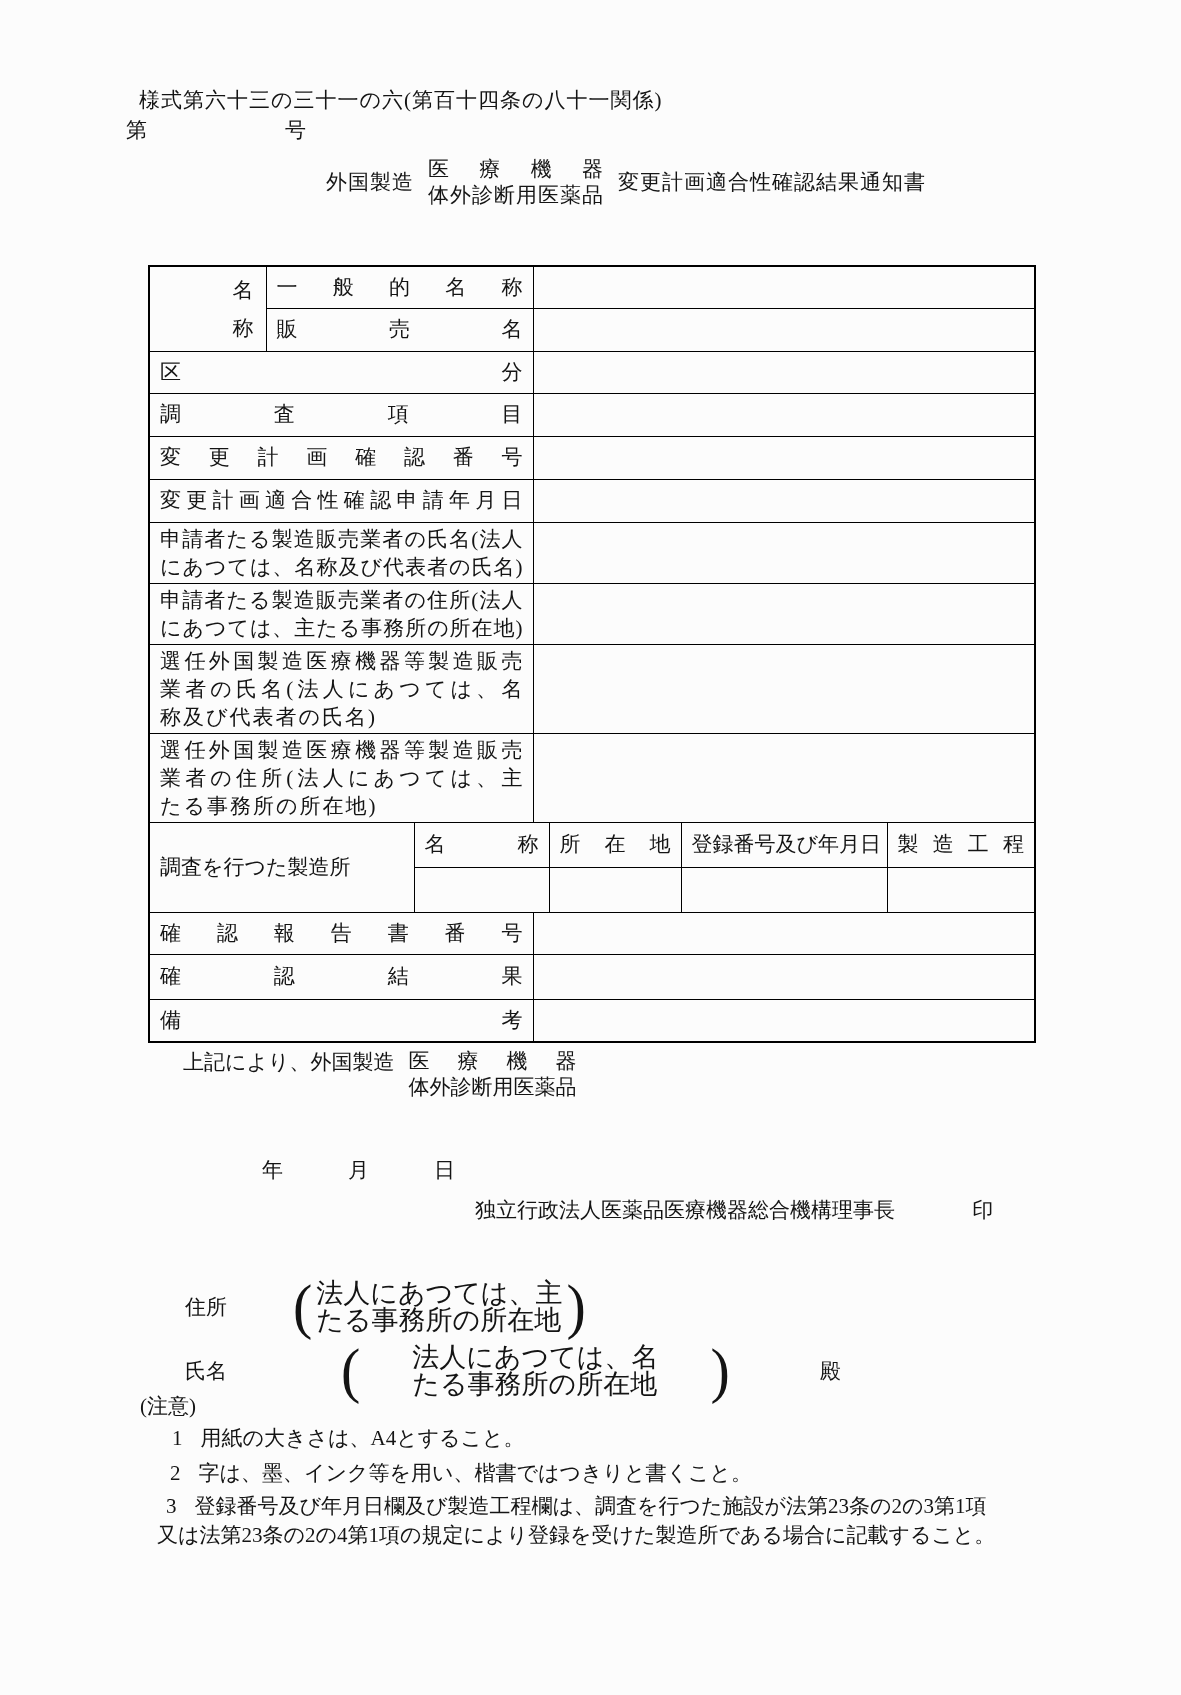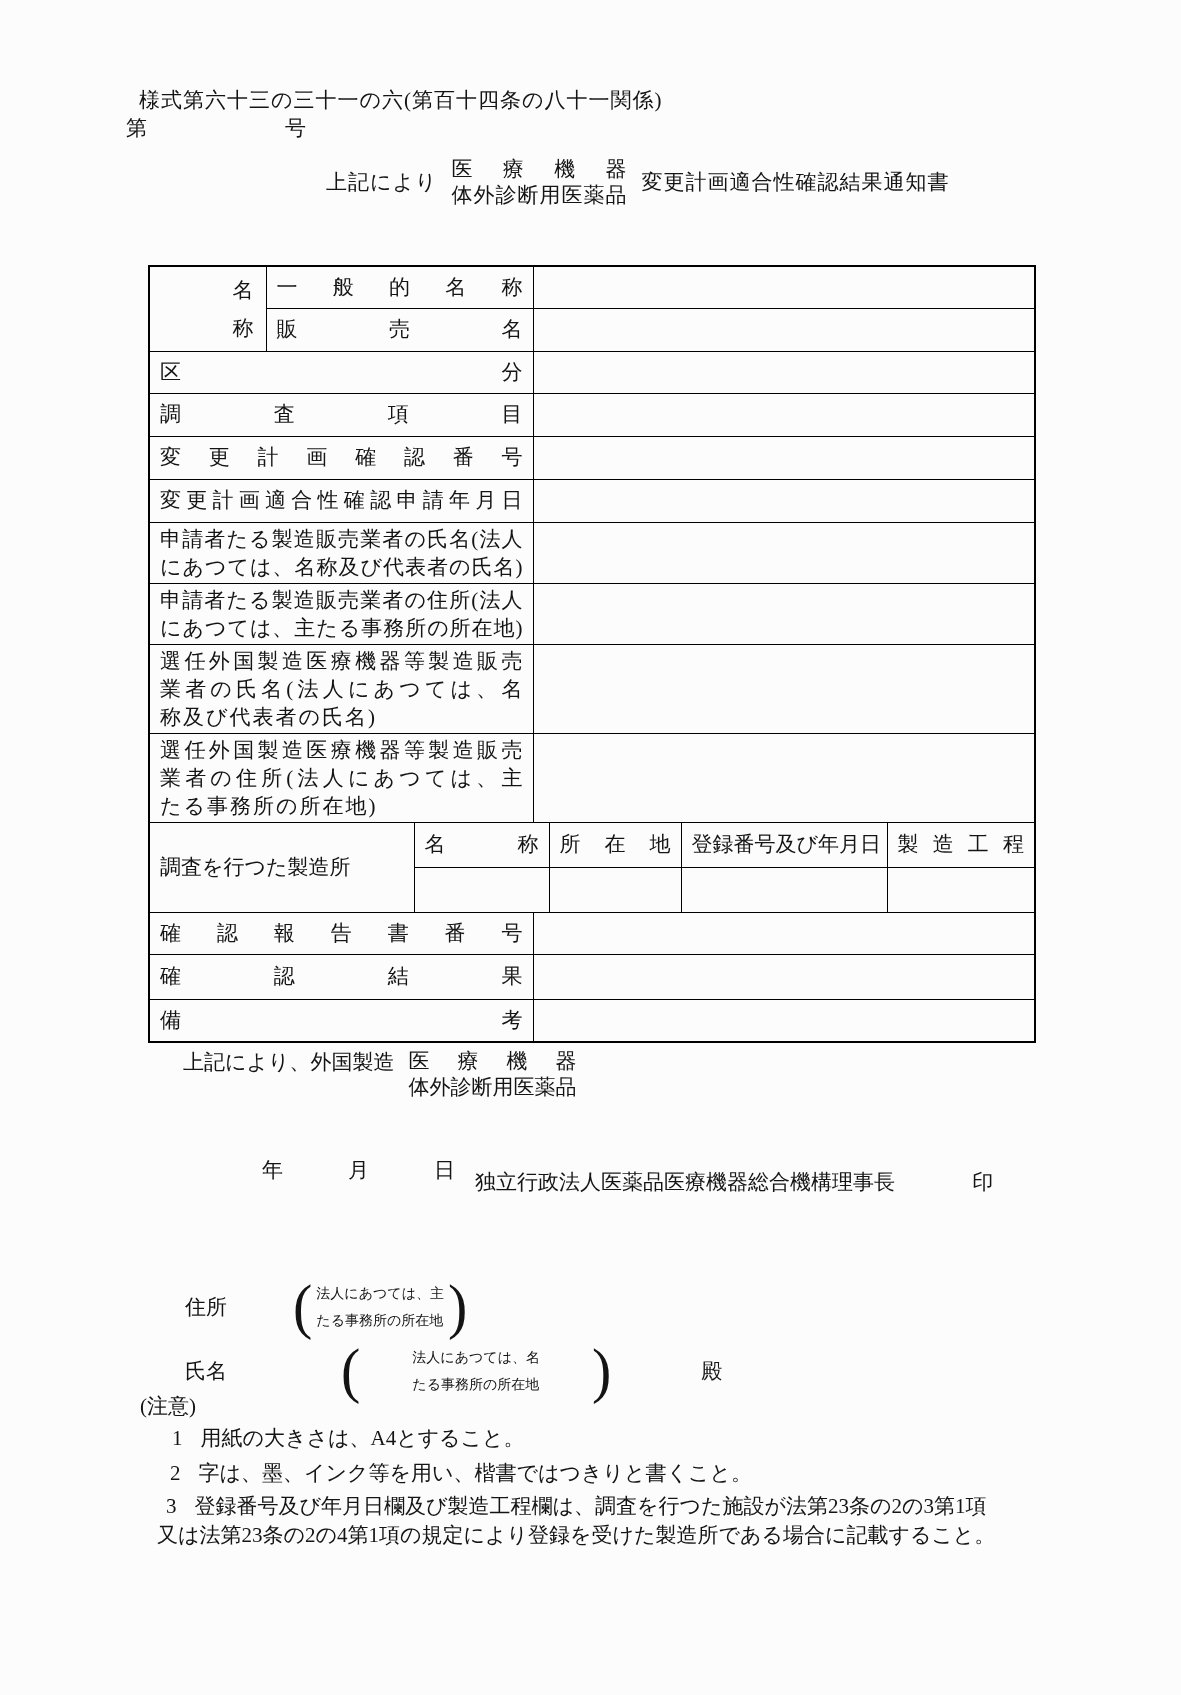--- a/index.html
+++ b/index.html
@@ -5,46 +5,46 @@
   html,body{margin:0;padding:0;}
   body{
     width:1181px;height:1695px;position:relative;
     background:#fcfcfc;color:#141414;
     font-family:"Liberation Serif","DejaVu Serif",serif;
     font-size:21px;line-height:1.35;
   }
   .abs{position:absolute;}
   
   .form-ref{left:139px;top:86px;letter-spacing:1px;}
-  .doc-no{left:126px;top:116px;font-family:Liberation Mono, monospace;}
+  .doc-no{left:126px;top:116px;}
   .doc-no .gap{display:inline-block;width:138px;}
   .title-line{left:326px;top:156px;display:flex;align-items:center;letter-spacing:1px;}
   .stacked{display:inline-flex;flex-direction:column;align-items:stretch;margin:0 14px;line-height:26px;}
   .stacked .top{width:100%;}
   
   table.main{position:absolute;left:148px;top:265px;width:886px;
     border-collapse:collapse;table-layout:fixed;border:2px solid #000;}
   table.main td{border:1px solid #000;vertical-align:middle;padding:2px 10px;overflow:hidden;}
   table.main .lines div{line-height:28px;}
   .name-group-inner{height:76px;padding-right:2px;}
   .factory-label{padding-left:8px;}
   .spread-h{display:flex;justify-content:space-between;}
   .spread-v{display:flex;flex-direction:column;justify-content:space-around;align-items:flex-end;}
   .lastline{letter-spacing:2px;}
   
   .closing{left:183px;top:1048px;display:flex;}
   .date-line{left:262px;top:1156px;}
   .date-line span{margin-right:65px;}
-  .sig-line{left:475px;top:1168px;text-align:center;}
+  .sig-line{left:475px;top:1196px;text-align:center;}
   .sig-line .seal{margin-left:72px;}
   
   .recip-row{display:flex;align-items:center;}
   .recip-row .rlabel{width:46px;margin-right:62px;}
   .paren{font-size:58px;font-weight:400;line-height:1;transform:scaleY(1.05);font-family:"Liberation Serif",serif;}
-  .pnote{font-size:14px;line-height:27px;margin:0 4px;}
+  .pnote{font-size:27px;line-height:27px;margin:0 4px;}
   .dono{margin-left:42px;}
   .recip-addr{left:185px;top:1278px;}
   .recip-name{left:185px;top:1342px;gap:48px;}
   .notice-head{left:140px;top:1392px;}
   
   .note{white-space:nowrap;}
   .note .num{display:inline-block;margin-right:18px;}
   .note1{left:172px;top:1424px;}
   .note2{left:170px;top:1459px;}
   .note3a{left:166px;top:1492px;}
@@ -52,21 +52,21 @@
 </style>
 </head>
 <body>
 
 <div class="abs form-ref">様式第六十三の三十一の六(第百十四条の八十一関係)</div>
 <div class="abs doc-no">
   <span>第</span><span class="gap"></span><span>号</span>
 </div>
 
 <div class="abs title-line">
-  <span>上記により</span>
+  <span>外国製造</span>
   <span class="stacked">
     <span class="top spread-h">
         <span>医</span>
         <span>療</span>
         <span>機</span>
         <span>器</span>
       </span>
     <span>体外診断用医薬品</span>
   </span>
   <span>変更計画適合性確認結果通知書</span>

